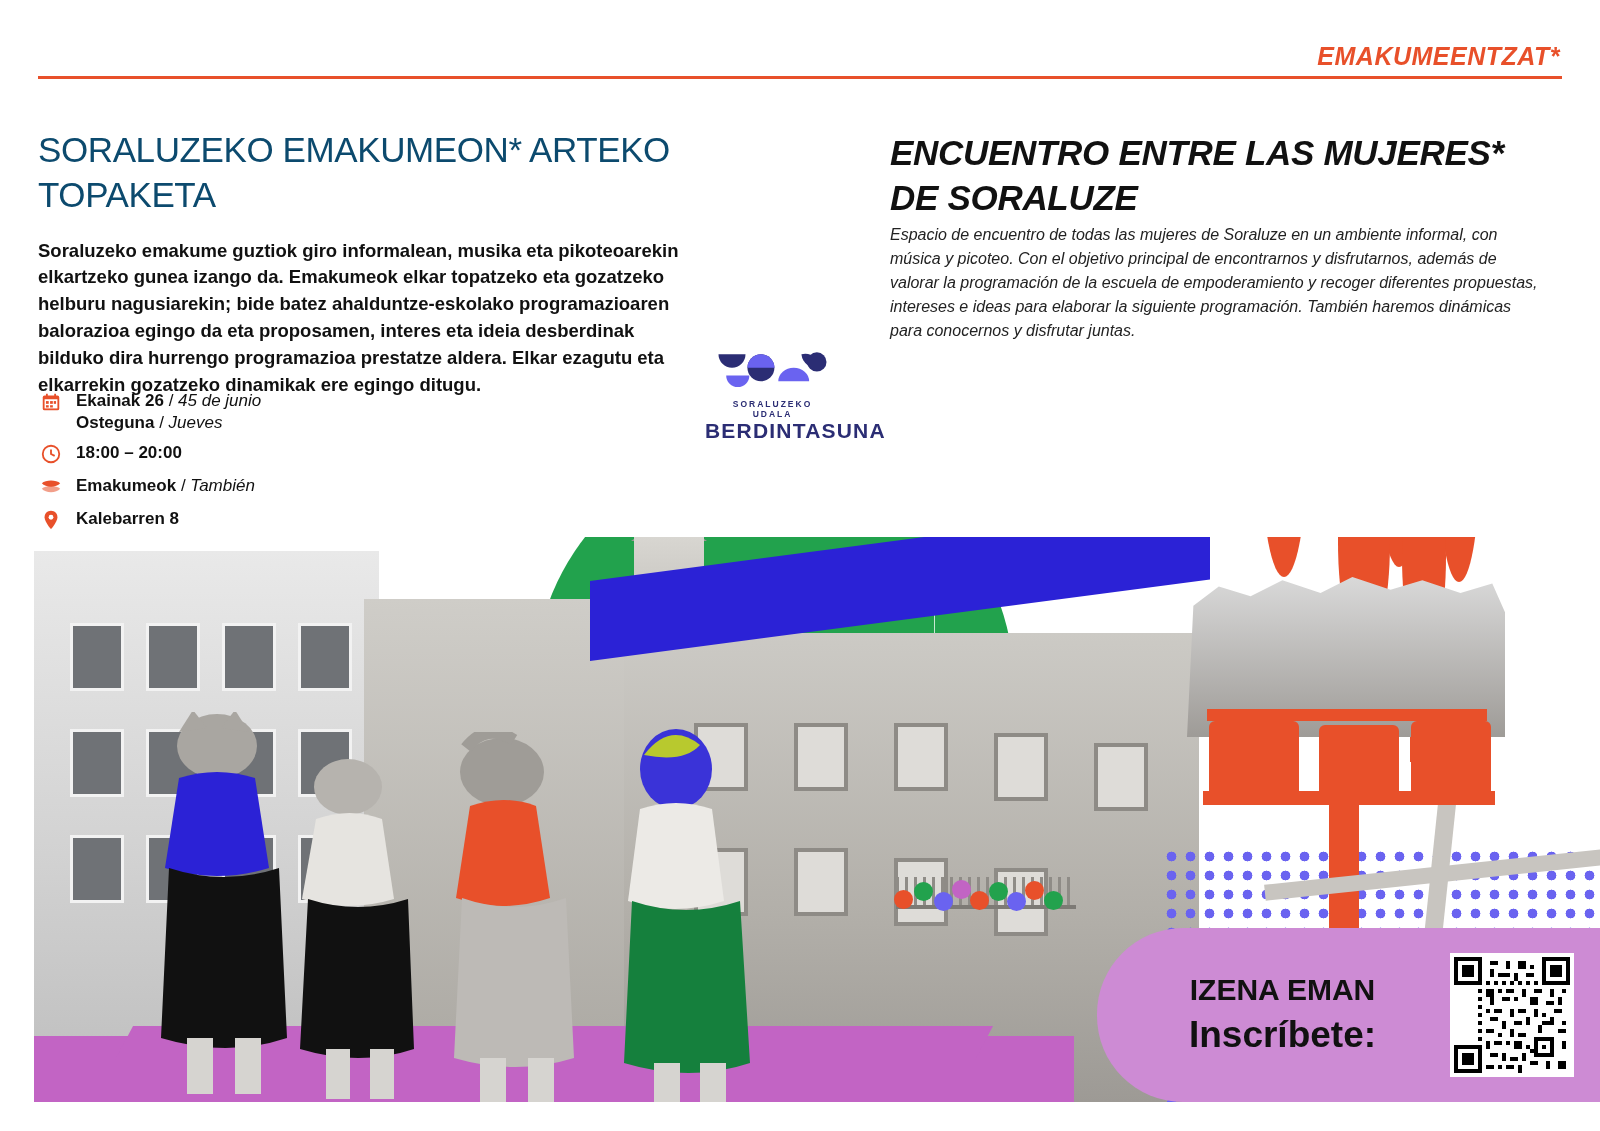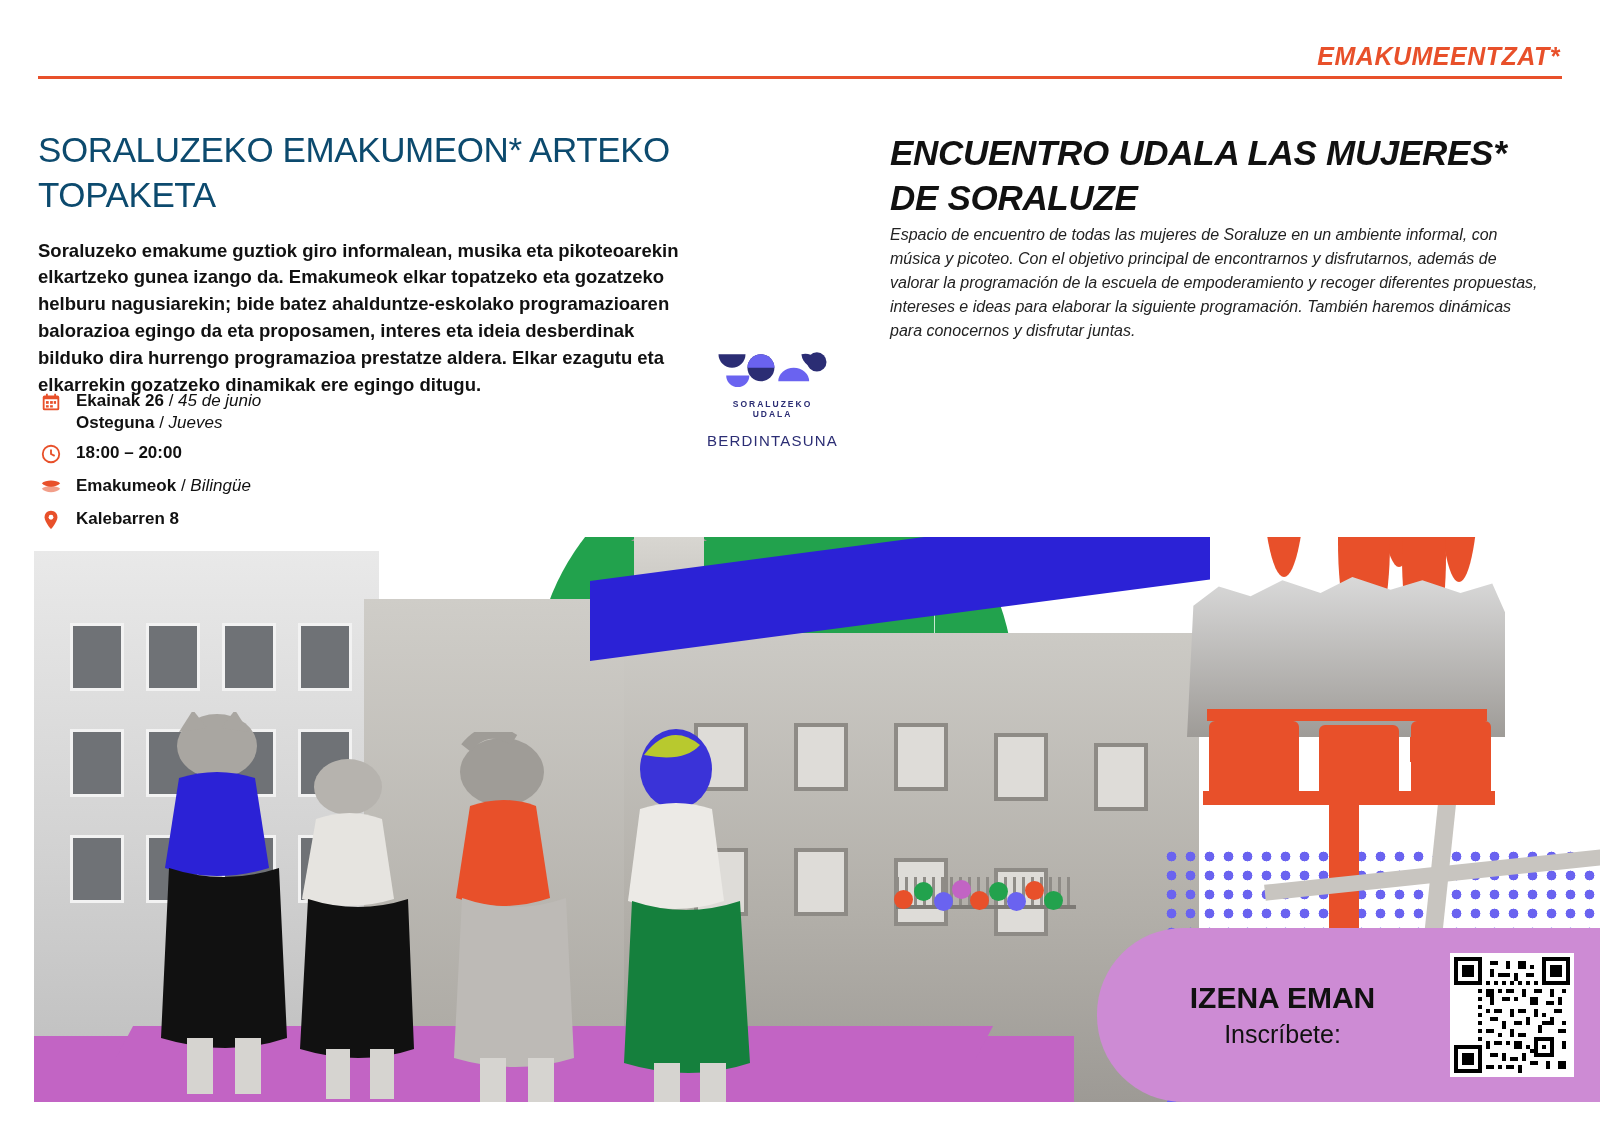--- a/index.html
+++ b/index.html
@@ -128,25 +128,25 @@
     font-weight: bold;
     margin-top: 2px;
   }
   .logo-l2 {
     font-size: 8.5px;
     letter-spacing: 2px;
     color: #2b2d74;
     font-weight: bold;
   }
   .logo-l3 {
-    font-size: 15px;
+    font-size: 21px;
     letter-spacing: 1.2px;
     color: #2b2d74;
-    font-weight: normal;
-    margin-top: 13px;
+    font-weight: bold;
+    margin-top: 0;
   }
 
   
   .collage {
     position: absolute;
     left: 34px;
     top: 537px;
     width: 1566px;
     height: 565px;
     overflow: hidden;
@@ -295,41 +295,41 @@
     display: flex;
     align-items: center;
   }
   .cta-text {
     flex: 1;
     text-align: center;
     padding-left: 18px;
     color: #111111;
   }
   .cta-l1 { font-size: 30px; font-weight: bold; line-height: 1.35; }
-  .cta-l2 { font-size: 25px; font-weight: normal; line-height: 1.35; }
+  .cta-l2 { font-size: 37px; font-weight: bold; line-height: 1.35; }
   .qr {
     width: 124px;
     height: 124px;
     margin-right: 26px;
     background: #ffffff;
     padding: 4px;
     box-sizing: border-box;
   }
   .qr svg { display: block; }
 </style>
 </head>
 <body>
 
 <div id="poster">
 
   <div class="top-tagline">EMAKUMEENTZAT*</div>
   <div class="top-rule"></div>
 
   <h1 class="title-eu">SORALUZEKO EMAKUMEON* ARTEKO TOPAKETA</h1>
-  <h1 class="title-es">ENCUENTRO UDALA LAS MUJERES* DE SORALUZE</h1>
+  <h1 class="title-es">ENCUENTRO ENTRE LAS MUJERES* DE SORALUZE</h1>
 
   <p class="body-eu">Soraluzeko emakume guztiok giro informalean, musika eta pikoteoarekin elkartzeko gunea izango da. Emakumeok elkar topatzeko eta gozatzeko helburu nagusiarekin; bide batez ahalduntze-eskolako programazioaren balorazioa egingo da eta proposamen, interes eta ideia desberdinak bilduko dira hurrengo programazioa prestatze aldera. Elkar ezagutu eta elkarrekin gozatzeko dinamikak ere egingo ditugu.</p>
   <p class="body-es">Espacio de encuentro de todas las mujeres de Soraluze en un ambiente informal, con música y picoteo. Con el objetivo principal de encontrarnos y disfrutarnos, además de valorar la programación de la escuela de empoderamiento y recoger diferentes propuestas, intereses e ideas para elaborar la siguiente programación. También haremos dinámicas para conocernos y disfrutar juntas.</p>
 
   <div class="info-list">
 
     <div class="info-row">
       <span class="info-icon">
         <svg viewBox="0 0 24 24" width="22" height="22" fill="none" stroke="currentColor" stroke-width="2">
           <rect x="3" y="5" width="18" height="16" rx="2" fill="currentColor" stroke="none"></rect>
@@ -362,21 +362,21 @@
     </div>
 
     <div class="info-row">
       <span class="info-icon">
         <svg viewBox="0 0 24 24" width="22" height="22" fill="currentColor">
           <path d="M2 8c4-4 16-4 20 0-4 5-16 5-20 0z"></path>
           <path d="M2 14c4-4 16-4 20 0-4 5-16 5-20 0z" opacity="0.55"></path>
         </svg>
       </span>
       <span class="info-text">
-        <b>Emakumeok</b><span> / </span><i>Bilingüe</i>
+        <b>Emakumeok</b><span> / </span><i>También</i>
       </span>
     </div>
 
     <div class="info-row">
       <span class="info-icon">
         <svg viewBox="0 0 24 24" width="22" height="22" fill="currentColor">
           <path d="M12 2c-4 0-7 3-7 7 0 5.2 7 13 7 13s7-7.8 7-13c0-4-3-7-7-7z"></path>
           <circle cx="12" cy="9" r="2.6" fill="#ffffff"></circle>
         </svg>
       </span>

